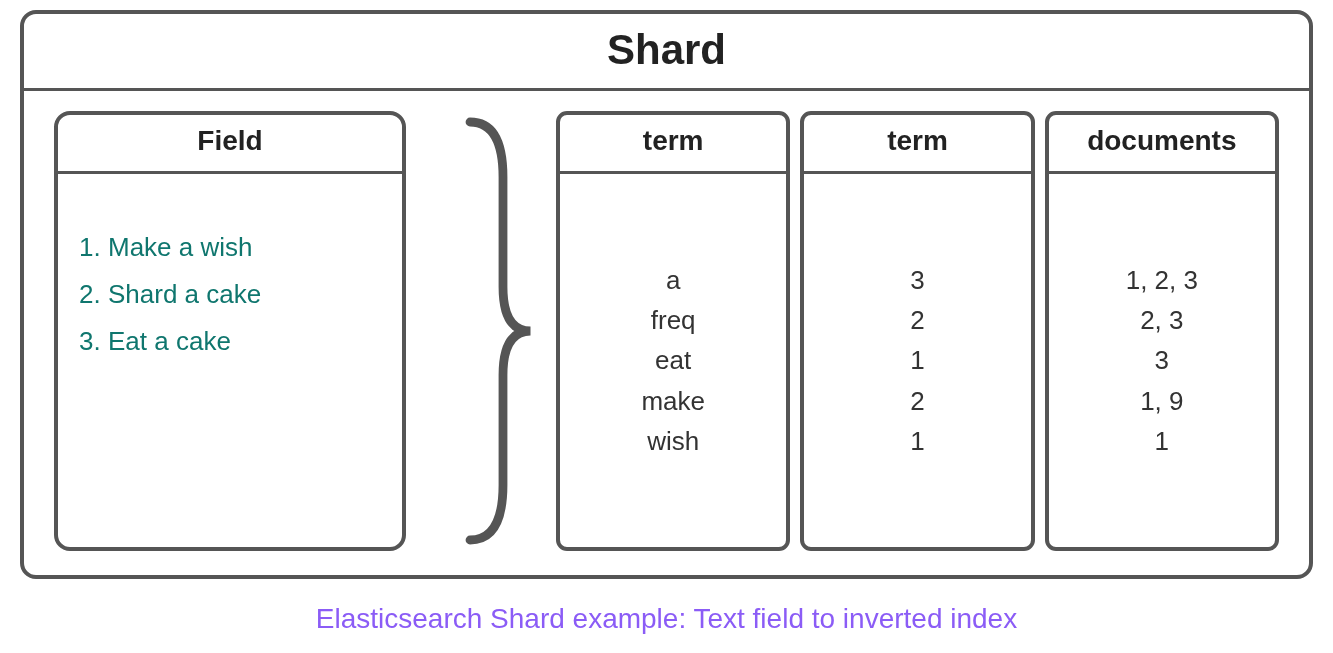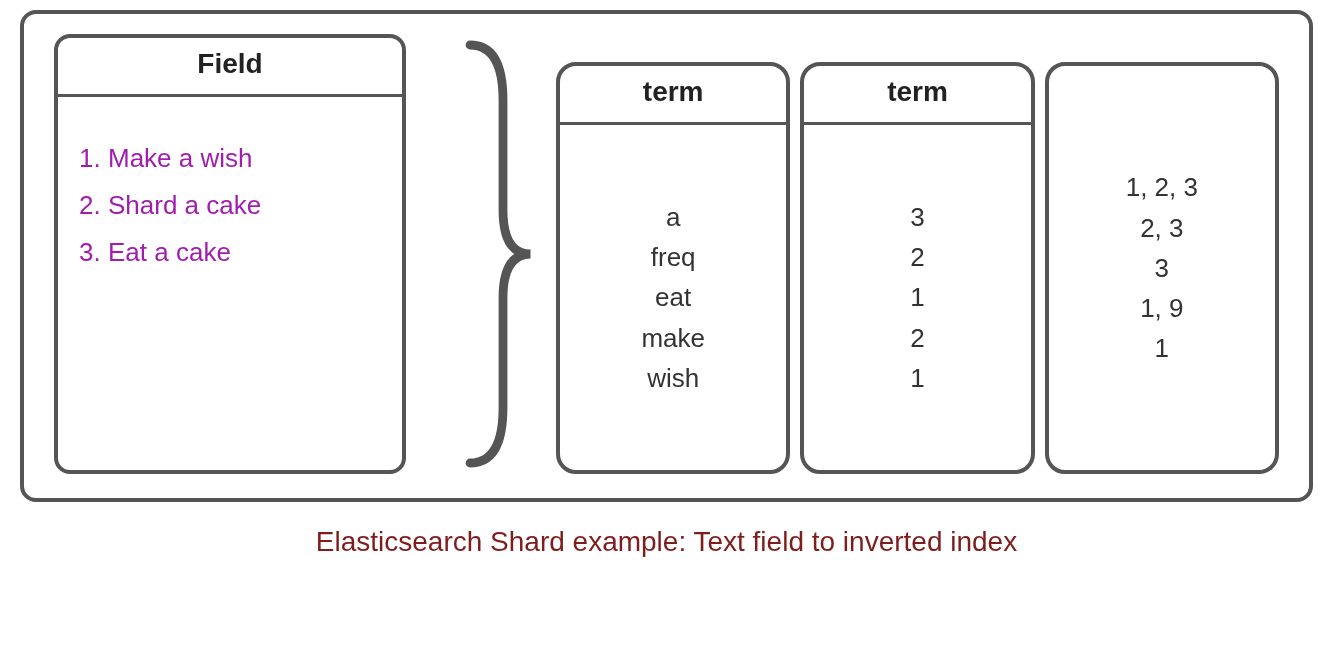--- a/index.html
+++ b/index.html
@@ -39,69 +39,69 @@
     }
     .box-header {
       font-weight: 700;
       font-size: 28px;
       text-align: center;
       padding: 10px 8px 14px 8px;
       border-bottom: 3px solid #555;
     }
     .field-list {
       font-size: 26px;
-      padding: 38px 24px 40px 50px;
+      padding: 50px 24px 40px 50px;
       list-style: decimal;
       line-height: 1.8;
-      color: #a21caf;
+      color: #0f766e;
     }
     .brace-area {
       width: 150px;
       display: flex;
       align-items: center;
       justify-content: center;
       padding: 0 20px;
     }
     .brace-area svg { width: 100%; height: 100%; }
     .inverted-table {
       display: flex;
       gap: 10px;
       flex: 1;
     }
     .col {
       border: 4px solid #555;
-      border-radius: 20px;
+      border-radius: 11px;
       flex: 1;
       display: flex;
       flex-direction: column;
       overflow: hidden;
-      margin-top: 28px;
     }
     .col-body {
       display: flex;
       flex-direction: column;
       align-items: center;
       justify-content: center;
       flex: 1;
       font-size: 26px;
       line-height: 1.55;
       color: #333;
       padding: 26px 8px;
     }
     .caption {
       text-align: center;
       font-size: 28px;
-      color: #7f1d1d;
+      color: #8b5cf6;
       margin-top: 24px;
     }
   </style>
 </head>
 <body>
 
 <div class="shard-container">
+  <div class="shard-title">Shard</div>
   <div class="shard-body">
 
     <div class="field-box">
       <div class="box-header">Field</div>
       <ol class="field-list">
         <li>Make a wish</li>
         <li>Shard a cake</li>
         <li>Eat a cake</li>
       </ol>
     </div>
@@ -133,20 +133,21 @@
         <div class="box-header">term</div>
         <div class="col-body">
           <div>3</div>
           <div>2</div>
           <div>1</div>
           <div>2</div>
           <div>1</div>
         </div>
       </div>
       <div class="col">
+        <div class="box-header">documents</div>
         <div class="col-body">
           <div>1, 2, 3</div>
           <div>2, 3</div>
           <div>3</div>
           <div>1, 9</div>
           <div>1</div>
         </div>
       </div>
     </div>
 

